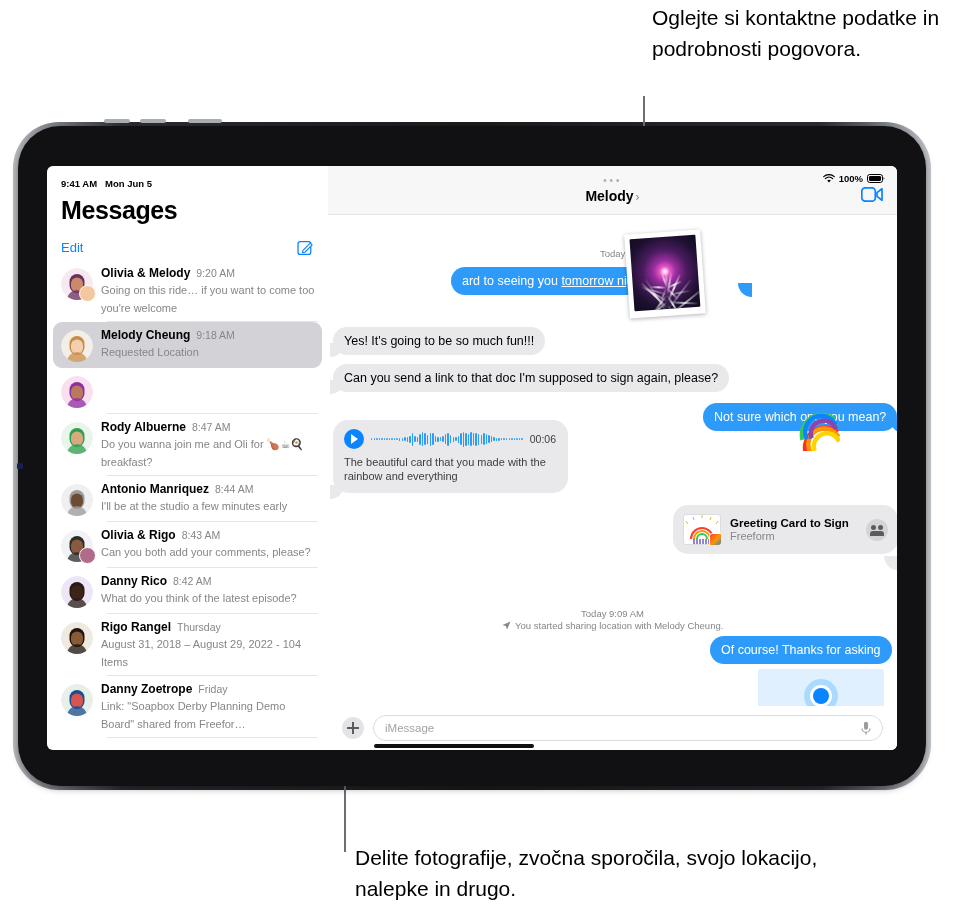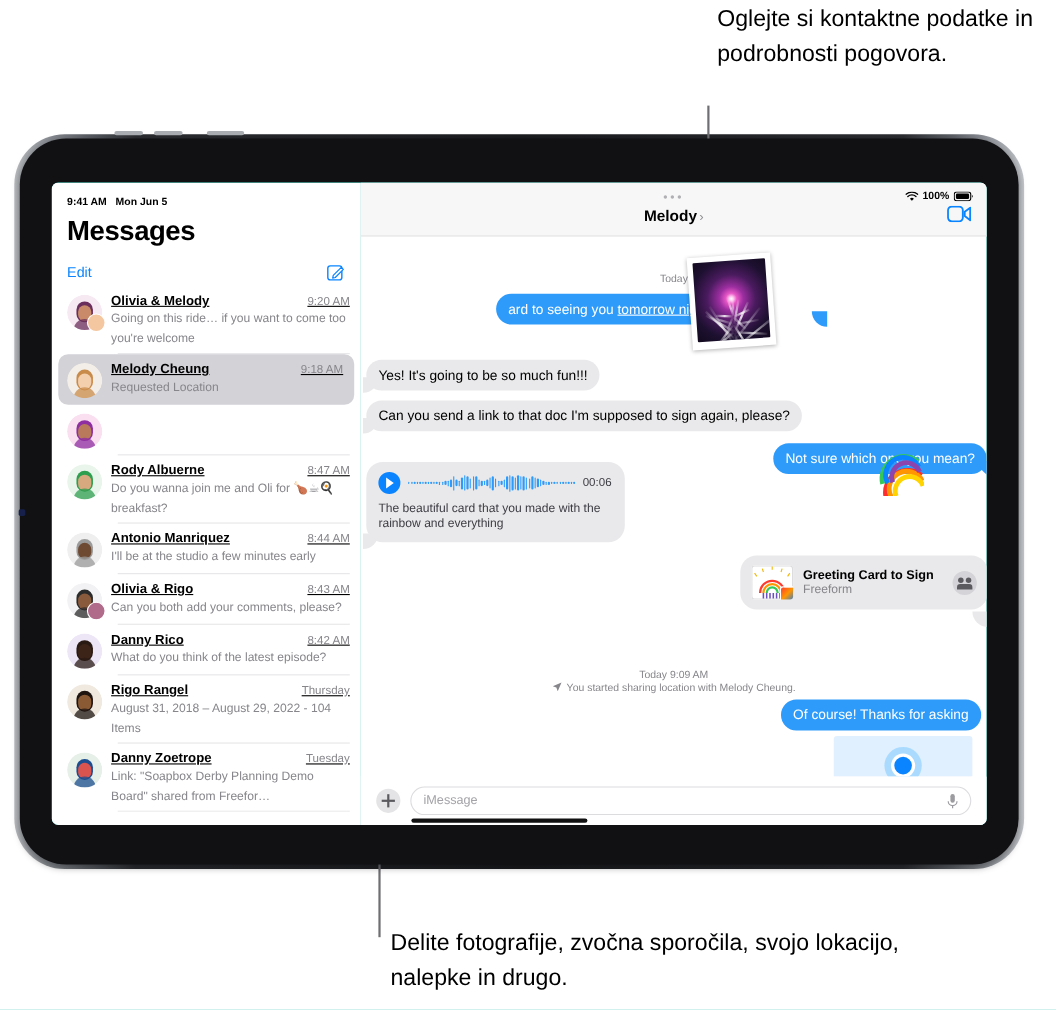--- a/index.html
+++ b/index.html
@@ -32,21 +32,21 @@
   .top-button{position:absolute;top:-7px;height:4px;background:#a9acb1;border-radius:2px;}
   #btn-a{left:86px;width:26px;}
   #btn-b{left:122px;width:26px;}
   #btn-c{left:170px;width:34px;}
   #side-led{position:absolute;left:-1px;top:337px;width:6px;height:6px;
     background:#16204a;border-radius:1.5px;}
 
   
   #screen{
     position:absolute;left:29px;top:40px;width:850px;height:584px;
-    background:#14b8a6;border-radius:6px;overflow:hidden;display:flex;
+    background:#14532d;border-radius:6px;overflow:hidden;display:flex;
   }
 
   
   #sidebar{width:281px;height:100%;background:#fff;position:relative;flex:none;}
   #status-bar{height:22px;display:flex;align-items:center;padding:6px 0 0 14px;
     font-size:9.5px;font-weight:bold;color:#000;}
   #status-time{margin-right:8px;}
   #sidebar-top{display:flex;align-items:center;justify-content:space-between;
     padding:3px 14px 0 14px;height:26px;}
   #edit-button{color:#0a84ff;font-size:13px;cursor:pointer;}
@@ -57,21 +57,21 @@
   .convo{display:flex;padding:6px 10px 6px 14px;position:relative;gap:8px;
     cursor:pointer;}
   .convo.selected{background:#d2d2d7;border-radius:9px;margin:0 6px;padding-left:8px;}
   .convo .sep{position:absolute;left:60px;right:10px;bottom:0;height:1px;background:#e6e6e8;}
   .avatar{width:32px;height:32px;border-radius:50%;flex:none;position:relative;
     overflow:visible;margin-top:2px;}
   .avatar .face{width:32px;height:32px;border-radius:50%;display:block;}
   .avatar .mini{position:absolute;right:-3px;bottom:-2px;width:15px;height:15px;
     border-radius:50%;border:1.5px solid #fff;}
   .convo-body{flex:1;min-width:0;}
-  .convo-row1{display:flex;align-items:baseline;justify-content:space-between;gap:6px;text-decoration:underline;}
+  .convo-row1{display:flex;align-items:baseline;gap:6px;}
   .convo-name{font-size:12px;font-weight:bold;color:#000;white-space:nowrap;}
   .convo-time{font-size:10.5px;color:#86868b;white-space:nowrap;flex:none;}
   .convo-prev{font-size:11px;line-height:14px;color:#86868b;margin-top:1px;}
 
   
   #chat{flex:1;display:flex;flex-direction:column;background:#fff;position:relative;}
   #chat-topbar{height:48px;background:#f7f7f7;position:relative;flex:none;
     border-bottom:1px solid #e3e3e5;}
   #dots{position:absolute;left:50%;transform:translateX(-50%);top:8px;
     font-size:11px;letter-spacing:2.5px;color:#b0b0b4;}
@@ -316,21 +316,21 @@
             <span class="avatar">
               <svg class="face" viewBox="0 0 32 32">
                 <circle cx="16" cy="16" r="16" fill="#e6efe8"></circle>
                 <path d="M16 6 a7.5 7.5 0 0 1 7.5 7.5 v4 a7.5 7.5 0 0 1 -15 0 v-4 A7.5 7.5 0 0 1 16 6Z" fill="#1b4d8f"></path>
                 <path d="M16 9.5 a6 6 0 0 1 6 6 v2.5 a6 6 0 0 1 -12 0 v-2.5 a6 6 0 0 1 6 -6Z" fill="#d9534f"></path>
                 <path d="M6 32 a10 10 0 0 1 20 0Z" fill="#1b4d8f" opacity=".75"></path>
               </svg>
             </span>
             <span class="convo-body"><span class="convo-row1">
                 <span class="convo-name">Danny Zoetrope</span>
-                <span class="convo-time">Tuesday</span>
+                <span class="convo-time">Friday</span>
               </span><span class="convo-prev">Link: "Soapbox Derby Planning Demo Board" shared from Freefor…</span></span>
             <span class="sep"></span>
           </div>
         </div>
     </div>
 
     <div id="chat">
 
       <div id="chat-topbar">
         <div id="dots">•••</div>

